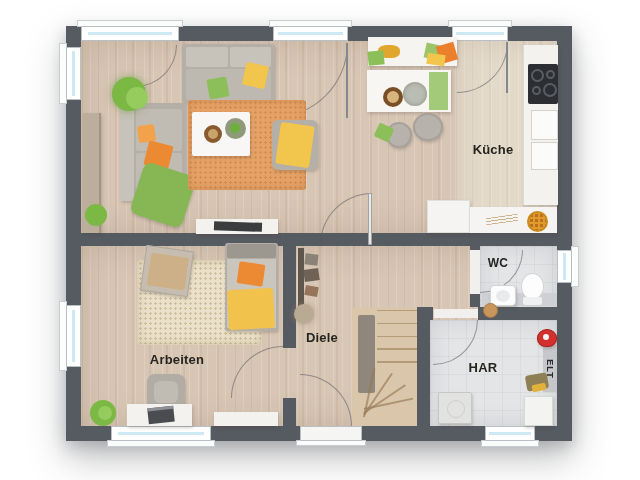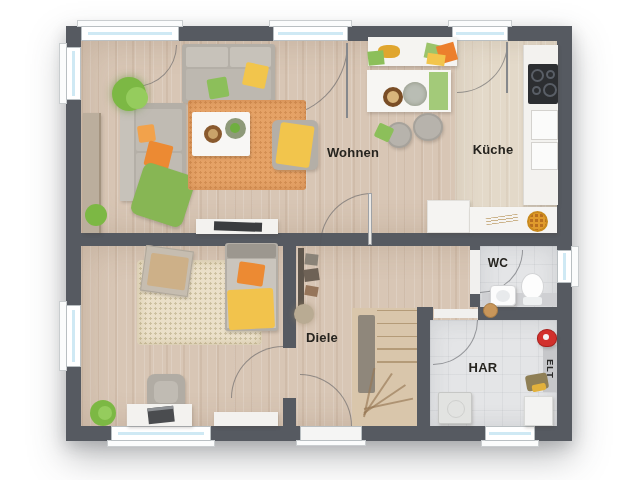--- a/index.html
+++ b/index.html
@@ -233,20 +233,20 @@
   <div class="f" style="left:458px;top:370px;width:29px;height:30px;background:#f3f3f2;border:1px solid #d8d9d7;box-sizing:border-box;"></div>
   <div class="a elt-panel" style="left:477px;top:319px;width:14px;height:47px;background:#c6c7ca;">
     <span>ELT</span>
   </div>
   <div class="f" style="left:471px;top:303px;width:20px;height:18px;background:var(--alert_red);border:1px solid #a81f1c;border-radius:50% 50% 45% 45%;box-sizing:border-box;">
     <div class="a nos" style="left:5px;top:4px;width:6px;height:6px;background:#f4f4f4;border-radius:50%;"></div>
   </div>
   <div class="a nos" style="left:460px;top:348px;width:22px;height:16px;background:#8f7f55;border-radius:3px;transform:rotate(-10deg);"></div>
   <div class="a nos" style="left:466px;top:358px;width:14px;height:7px;background:#e2b13c;transform:rotate(-12deg);border-radius:2px;"></div>
 
-  <div class="lbl" style="left:237px;top:119px;width:100px;">Wohnen</div>
   <div class="lbl" style="left:377px;top:116px;width:100px;">Küche</div>
+  <div class="lbl" style="left:61px;top:326px;width:100px;">Arbeiten</div>
   <div class="lbl" style="left:226px;top:304px;width:60px;">Diele</div>
   <div class="lbl lbl-sm" style="left:402px;top:230px;width:60px;">WC</div>
   <div class="lbl" style="left:384px;top:334px;width:66px;">HAR</div>
 
  </div>
 </div>
 
 </body></html>

